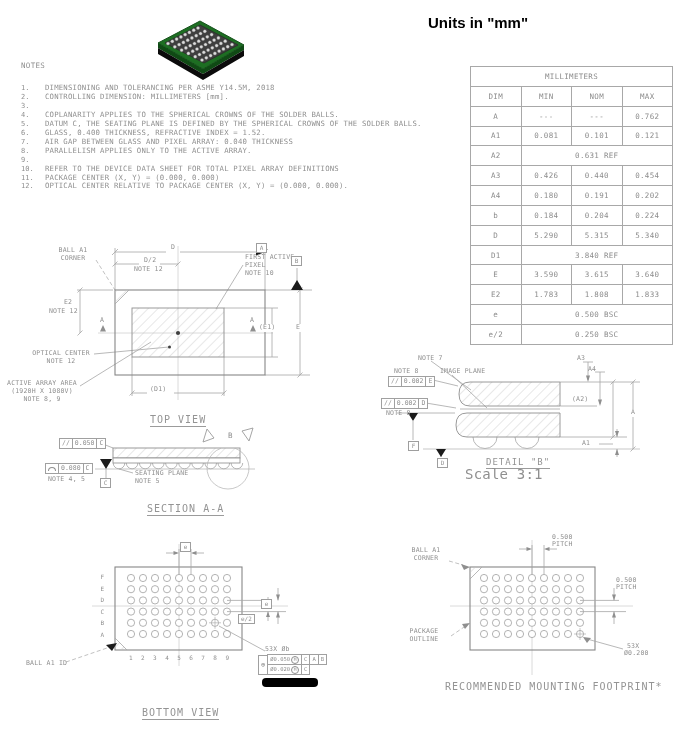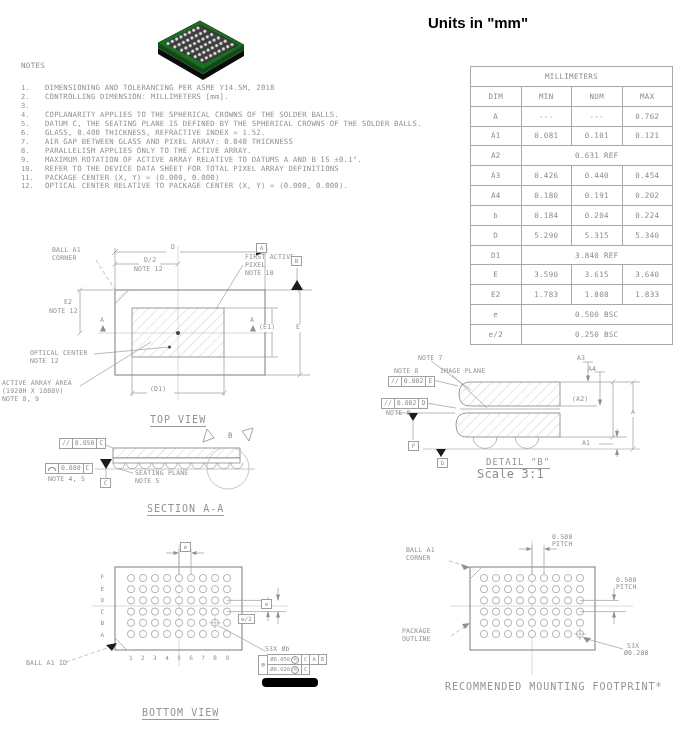--- a/index.html
+++ b/index.html
@@ -2,21 +2,21 @@
 <html><head>
 <meta charset="utf-8">
 <style>
   html,body{margin:0;padding:0;background:#fff;}
   #page{position:relative;width:674px;height:730px;background:#fff;overflow:hidden;
         font-family:"DejaVu Sans Mono",monospace;color:#8f8f8f;}
   .doc-title{position:absolute;left:428px;top:14px;font-family:"Liberation Sans",sans-serif;
              font-weight:bold;font-size:15px;color:#000;}
   .lbl{position:absolute;font-size:6.5px;line-height:7.8px;letter-spacing:.2px;white-space:nowrap;color:#8f8f8f;}
   .lbl.bg{background:#fff;padding:0 1px;}
-  .lbl.ra{text-align:left;white-space:nowrap;}
+  .lbl.ra{text-align:center;white-space:nowrap;}
   .notes-head{position:absolute;left:21px;top:61px;font-size:7.5px;color:#8f8f8f;letter-spacing:.3px;}
   .notes{position:absolute;left:21px;top:84px;width:460px;}
   .note-row{display:flex;line-height:8.95px;}
   .nnum{width:24px;flex:none;font-size:7px;}
   .ntxt{font-size:7.3px;letter-spacing:.2px;white-space:nowrap;}
   table.dimtable{position:absolute;left:470px;top:66px;width:203px;height:279px;
       border-collapse:collapse;table-layout:fixed;}
   .dimtable td{border:1px solid #a8a8a8;font-size:7.5px;color:#8c8c8c;text-align:center;
       padding:0;height:16px;font-weight:normal;letter-spacing:.3px;}
   .boxed{position:absolute;border:1px solid #9e9e9e;background:#fff;font-size:6px;line-height:8px;
@@ -145,21 +145,20 @@
       <div class="note-row">
         <span class="nnum">7.</span>
         <span class="ntxt">AIR GAP BETWEEN GLASS AND PIXEL ARRAY: 0.040 THICKNESS</span>
       </div>
       <div class="note-row">
         <span class="nnum">8.</span>
         <span class="ntxt">PARALLELISM APPLIES ONLY TO THE ACTIVE ARRAY.</span>
       </div>
       <div class="note-row">
         <span class="nnum">9.</span>
-        <span class="ntxt">MAXIMUM ROTATION OF ACTIVE ARRAY RELATIVE TO DATUMS A AND B IS ±0.1°.</span>
       </div>
       <div class="note-row">
         <span class="nnum">10.</span>
         <span class="ntxt">REFER TO THE DEVICE DATA SHEET FOR TOTAL PIXEL ARRAY DEFINITIONS</span>
       </div>
       <div class="note-row">
         <span class="nnum">11.</span>
         <span class="ntxt">PACKAGE CENTER (X, Y) = (0.000, 0.000)</span>
       </div>
       <div class="note-row">
@@ -420,21 +419,21 @@
   <span class="lbl" style="left:418px;top:355px">NOTE 7</span>
   <span class="lbl" style="left:440px;top:368px">IMAGE PLANE</span>
   <span class="boxed" style="left:408px;top:441px">F</span>
   <span class="boxed" style="left:437px;top:458px">D</span>
   <span class="lbl" style="left:577px;top:355px">A3</span>
   <span class="lbl" style="left:588px;top:366px">A4</span>
   <span class="lbl bg" style="left:571px;top:396px">(A2)</span>
   <span class="lbl bg" style="left:630px;top:409px">A</span>
   <span class="lbl bg" style="left:581px;top:440px">A1</span>
   <div class="vtitle u" style="left:486px;top:457px;font-size:9px">DETAIL "B"</div>
-  <span class="lbl" style="left:477px;top:471px;font-size:12px">Scale 3:1</span>
+  <span class="lbl" style="left:465px;top:471px;font-size:14px">Scale 3:1</span>
 
   <svg class="draw" style="left:20px;top:538px" width="345" height="165">
     <defs>
         <pattern id="hb" width="6" height="6" patternUnits="userSpaceOnUse" patternTransform="rotate(45)">
       <line x1="0" y1="0" x2="0" y2="6" stroke="#c4c4c4" stroke-width="0.8"></line>
         </pattern>
       </defs>
     <line class="cl" x1="159" y1="6" x2="159" y2="128"></line>
     <line class="cl" x1="72" y1="68" x2="268" y2="68"></line>
     <rect class="pkg" x="95" y="29" width="127" height="83"></rect>

